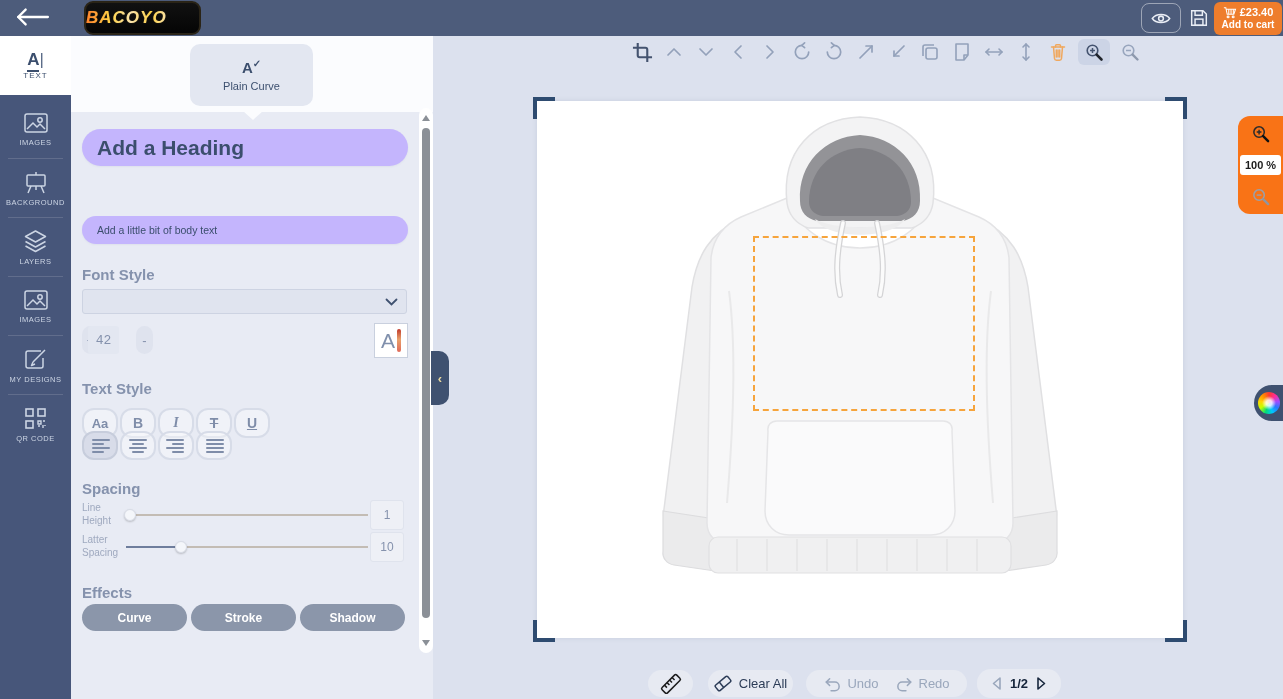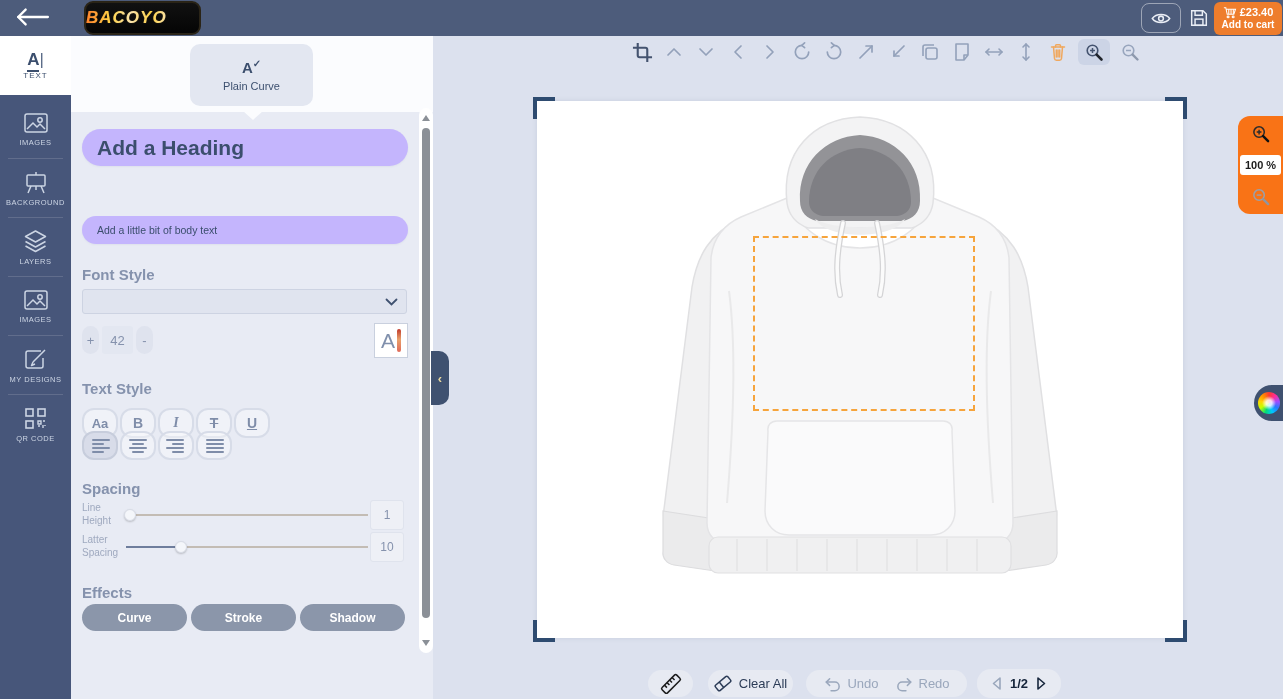--- a/index.html
+++ b/index.html
@@ -56,22 +56,22 @@
           display:flex; align-items:center; padding-left:15px; color:#3b4e6d; cursor:pointer; }
   .pill-h1 { left:82px; top:129px; width:326px; height:37px; font-size:21px; font-weight:bold; }
   .pill-h2 { left:82px; top:175px; width:326px; height:33px; font-size:14px; font-weight:bold; }
   .pill-body { left:82px; top:216px; width:326px; height:28px; font-size:10.5px; }
   .sec-label { color:#8592ad; font-size:15px; font-weight:bold; }
   .select { left:82px; top:289px; width:325px; height:25px; background:#e0e4ef; border:1px solid #cdd3e2;
             border-radius:3px; display:flex; align-items:center; justify-content:flex-end;
             padding-right:8px; cursor:pointer; }
   .chipbtn { background:#dfe3ee; border-radius:9px; color:#8592ad; font-size:13px; display:flex;
              align-items:center; justify-content:center; cursor:pointer; }
-  .size-val { left:102px; top:326px; width:31px; height:28px; background:#e3e7f1; border-radius:3px;
-              color:#8592ad; font-size:13px; display:flex; align-items:center; justify-content:center; }
+  .size-val { left:88px; top:326px; width:31px; height:28px; background:#e3e7f1; border-radius:3px;
+              color:#8592ad; font-size:13px; display:flex; align-items:center; justify-content:center;font-family:Liberation Mono, monospace; }
   .color-btn { left:374px; top:323px; width:34px; height:35px; background:#fff; border:1px solid #c9d0de;
                display:flex; align-items:center; justify-content:center; gap:2px; cursor:pointer; }
   .color-btn .A { color:#8090ac; font-size:21px; line-height:1; }
   .color-btn .bar { width:4px; height:23px; border-radius:2px;
                     background:linear-gradient(180deg,#c0392b,#e8a06a 45%,#e06a5a); }
   .stylebtn { top:400px; width:36px; height:30px; border:2px solid #d7dce8; border-radius:12px;
               background:rgba(255,255,255,.35); color:#7f8da9; font-weight:bold; font-size:14px;
               display:flex; align-items:center; justify-content:center; cursor:pointer;margin-top:8px; }
   .alignbtn { top:431px; width:36px; height:29px; border:2px solid #d7dce8; border-radius:12px;
               background:rgba(255,255,255,.35); display:flex; flex-direction:column; gap:2px;

